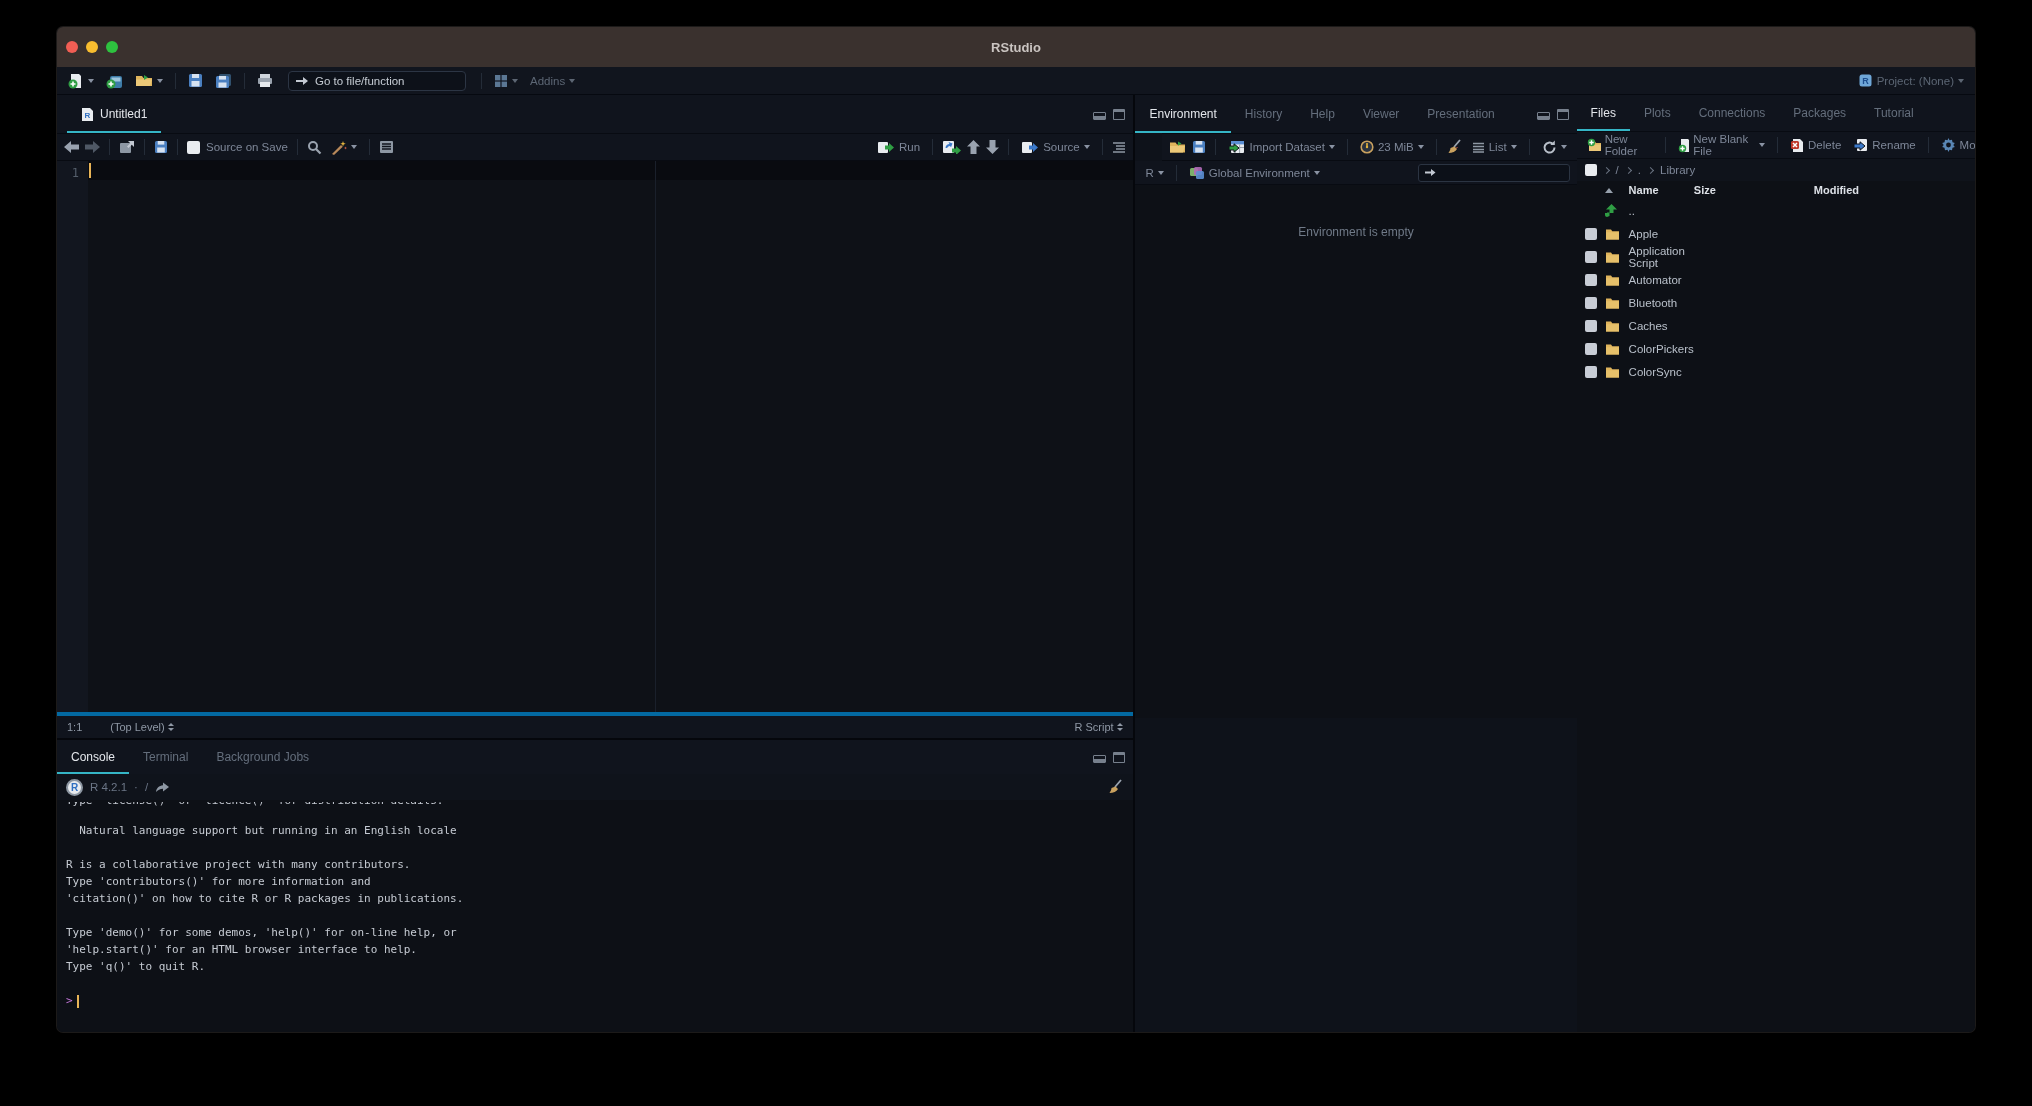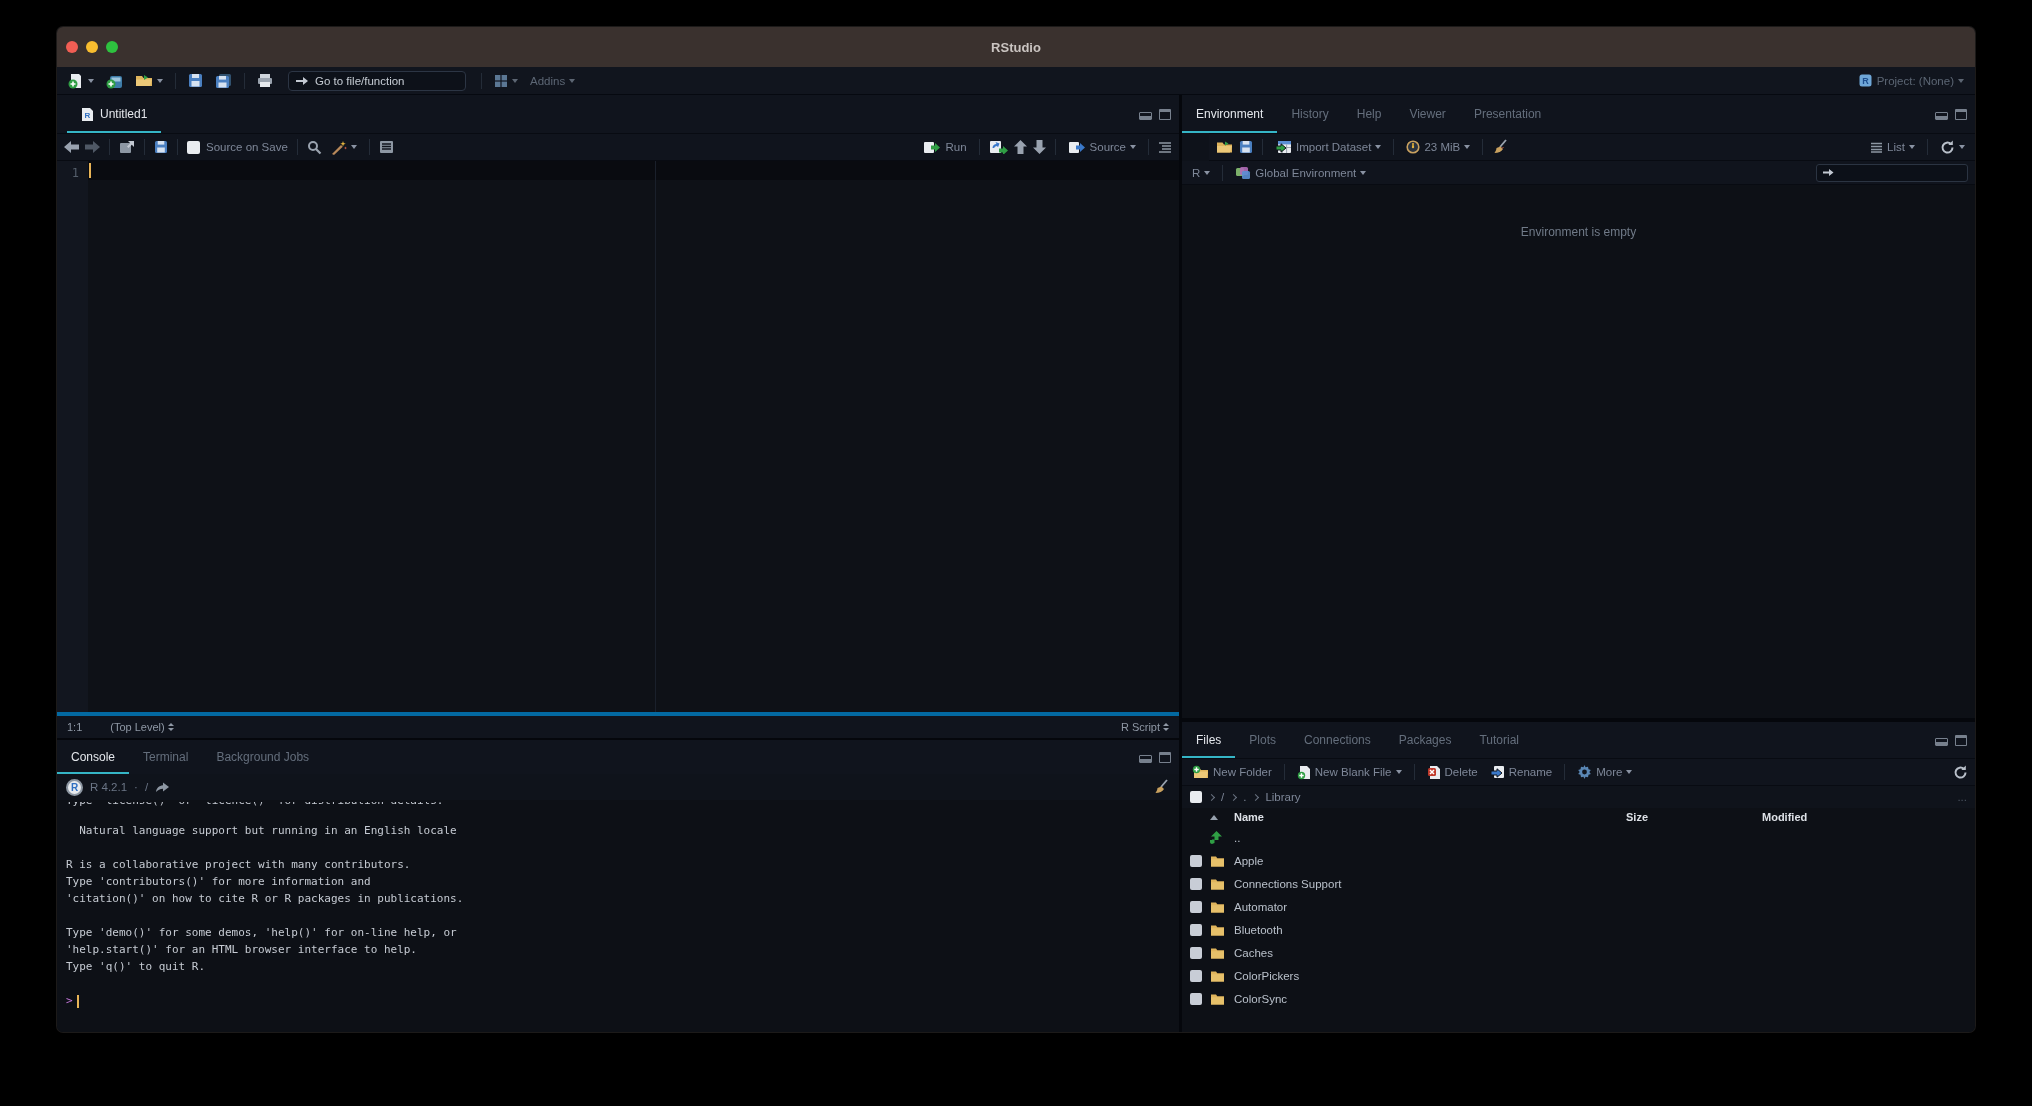--- a/index.html
+++ b/index.html
@@ -30,21 +30,21 @@
   .tb-label { color:#7e8798; font-size:11.5px; }
   .tb-label.dim { color:#5c6674; }
   .goto-box { display:flex; align-items:center; gap:7px; width:178px; height:20px;
               background:#0d1119; border:1px solid #2c3544; border-radius:4px; padding:0 7px; margin:0 6px; }
   .goto-text { color:#c6ccd4; font-size:11.5px; }
 
   
   .workspace { flex:1; display:flex; min-height:0; }
   .col-left { width:1122px; display:flex; flex-direction:column; min-height:0; }
   .v-divider { width:3px; background:#05070c; }
-  .col-right { flex:1; display:flex; flex-direction:column; min-height:0; }
+  .col-right { flex:1; display:flex; flex-direction:row; min-height:0; }
   .h-divider { height:4px; background:#05070c; }
 
   
   .tabbar { background:#10141d; display:flex; align-items:stretch; position:relative; flex:0 0 auto; }
   .tab { display:flex; align-items:center; gap:6px; padding:0 14px; font-size:12px;
          color:#646e7c; position:relative; }
   .tab.active { color:#e4e7ec; }
   .tab.active::after { content:""; position:absolute; left:0; right:0; bottom:0; height:2px; background:#35b5c6; }
   .pane-btns { position:absolute; right:8px; top:0; bottom:0; display:flex; align-items:center; gap:7px; }
   .pn-min { width:13px; height:8px; border:1.5px solid #77808d; border-radius:1px; margin-top:4px;
@@ -112,21 +112,21 @@
   .chev { width:5px; height:5px; border-right:1.5px solid #6a7482; border-bottom:1.5px solid #6a7482;
           transform:rotate(-45deg); display:inline-block; }
   .bc-ellipsis { margin-left:auto; color:#4b5461; }
   .files-table { flex:1; background:#0d1016; overflow:hidden; font-size:11.5px; color:#aeb5bf; }
   .ft-row { height:23px; display:flex; align-items:center; padding:0 8px; }
   .ft-head { height:18px; color:#dde1e7; font-weight:bold; font-size:11px; }
   .ft-check { width:20px; flex:0 0 auto; display:flex; align-items:center; }
   .ft-check .checkbox { width:12px; height:12px; background:#c8cdd6; }
   .ft-icon { width:24px; flex:0 0 auto; display:flex; align-items:center; }
   .ft-name { flex:1; color:#b9c0ca; }
-  .ft-size { width:136px; flex:0 0 auto; }
+  .ft-size { width:120px; flex:0 0 auto; }
   .ft-mod { width:205px; flex:0 0 auto; }
   .sort-tri { width:0; height:0; border-left:4px solid transparent; border-right:4px solid transparent;
               border-bottom:5px solid #97a1ad; display:inline-block; margin-right:5px; }
   svg { display:block; }
 </style>
 </head>
 <body>
 
 <div class="stage">
   <div class="window">
@@ -598,21 +598,21 @@
             <div class="ft-row">
               <span class="ft-check">
                   <span class="checkbox"></span>
                 </span>
               <span class="ft-icon">
                   <svg width="15" height="12">
                     <path d="M1 1.5h5l1.3 1.7H14v8.3H1z" fill="#dfb45c"></path>
                     <path d="M1 4.2h13v7.3H1z" fill="#e6c06a"></path>
                   </svg>
                 </span>
-              <span class="ft-name">Connections Support</span>
+              <span class="ft-name">Application Script</span>
               <span class="ft-size"></span>
                 <span class="ft-mod"></span>
             </div>
             <div class="ft-row">
               <span class="ft-check">
                   <span class="checkbox"></span>
                 </span>
               <span class="ft-icon">
                   <svg width="15" height="12">
                     <path d="M1 1.5h5l1.3 1.7H14v8.3H1z" fill="#dfb45c"></path>

